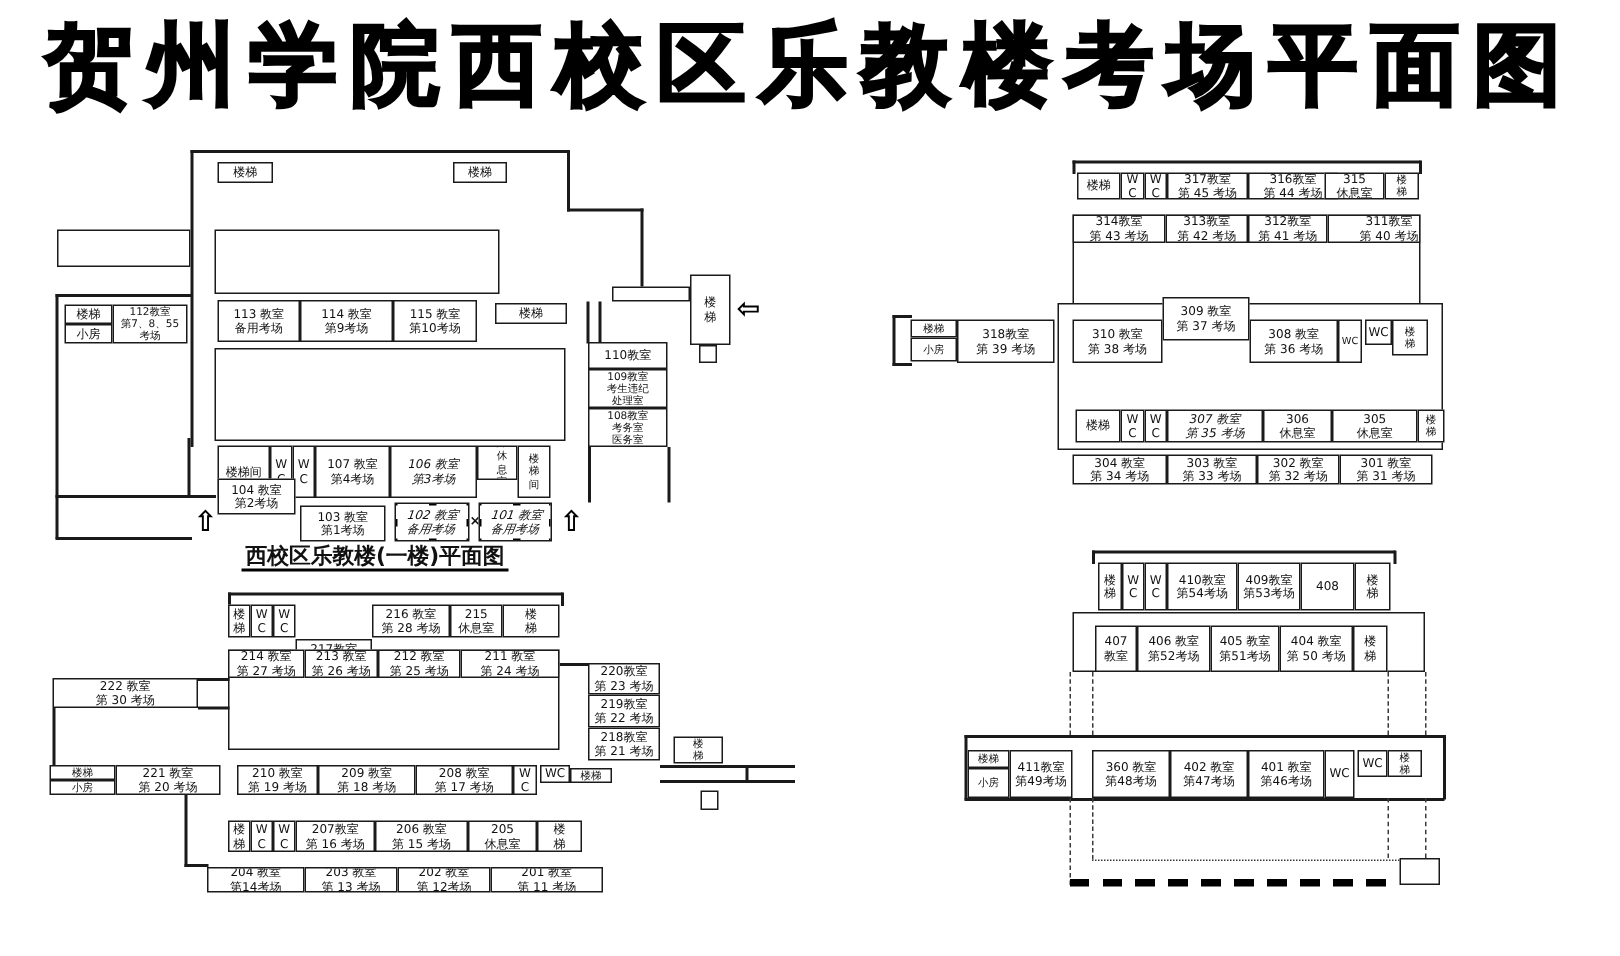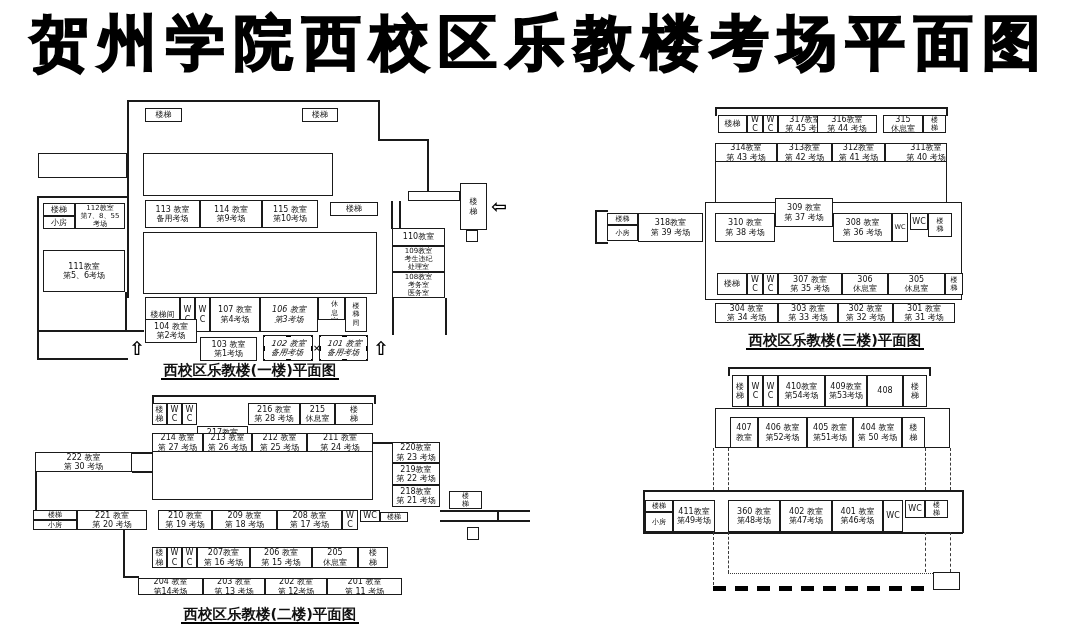--- a/index.html
+++ b/index.html
@@ -61,22 +61,20 @@
     <div class="ln v" style="left:415px;top:206px;height:37px;"></div>
 
     <div class="rm" style="left:115px;top:16px;width:37px;height:14px;"><span class="txt">楼梯</span></div>
     <div class="rm" style="left:272px;top:16px;width:36px;height:14px;"><span class="txt">楼梯</span></div>
 
     <div class="rm" style="left:13px;top:111px;width:32px;height:13px;"><span class="txt">楼梯</span></div>
     <div class="rm" style="left:13px;top:124px;width:32px;height:13px;"><span class="txt">小房</span></div>
     <div class="rm f7" style="left:45px;top:111px;width:50px;height:26px;">112教室
 第7、8、55
 考场</div>
-    <div class="rm" style="left:13px;top:158px;width:82px;height:42px;">111教室
-第5、6考场</div>
 
     <div class="rm" style="left:115px;top:108px;width:55px;height:28px;">113 教室
 备用考场</div>
     <div class="rm" style="left:170px;top:108px;width:62px;height:28px;">114 教室
 第9考场</div>
     <div class="rm" style="left:232px;top:108px;width:56px;height:28px;">115 教室
 第10考场</div>
     <div class="rm" style="left:300px;top:110px;width:48px;height:14px;"><span class="txt">楼梯</span></div>
 
     <div class="rm" style="left:430px;top:91px;width:27px;height:47px;"><span class="txt">楼
@@ -213,41 +211,40 @@
 
     <div class="rm" style="left:108px;top:185px;width:65px;height:17px;">204 教室
 第14考场</div>
     <div class="rm" style="left:173px;top:185px;width:62px;height:17px;">203 教室
 第 13 考场</div>
     <div class="rm" style="left:235px;top:185px;width:62px;height:17px;">202 教室
 第 12考场</div>
     <div class="rm" style="left:297px;top:185px;width:75px;height:17px;">201 教室
 第 11 考场</div>
 
-    <div class="cap" style="left:105px;top:212px;width:270px;"><span>西校区乐教楼(二楼)平面图</span></div>
   </div>
 
   <div class="floor" style="left:595px;top:100px;width:485px;height:255px;">
     <div class="ln h" style="left:120px;top:7px;width:232px;"></div>
     <div class="ln v" style="left:120px;top:7px;height:9px;"></div>
     <div class="ln v" style="left:351px;top:7px;height:9px;"></div>
     <div class="orect" style="left:120px;top:43px;width:232px;height:70px;"></div>
     <div class="orect" style="left:110px;top:102px;width:257px;height:98px;"></div>
     <div class="ln v" style="left:0px;top:110px;height:34px;"></div>
     <div class="ln h" style="left:0px;top:110px;width:13px;"></div>
     <div class="ln h" style="left:0px;top:142px;width:13px;"></div>
 
     <div class="rm" style="left:123px;top:15px;width:29px;height:18px;"><span class="txt">楼梯</span></div>
     <div class="rm" style="left:152px;top:15px;width:16px;height:18px;"><span class="txt">W
 C</span></div>
     <div class="rm" style="left:168px;top:15px;width:15px;height:18px;"><span class="txt">W
 C</span></div>
     <div class="rm" style="left:183px;top:15px;width:54px;height:18px;">317教室
 第 45 考场</div>
-    <div class="rm" style="left:222px;top:15px;width:60px;height:18px;">316教室
+    <div class="rm" style="left:237px;top:15px;width:60px;height:18px;">316教室
 第 44 考场</div>
     <div class="rm" style="left:288px;top:15px;width:40px;height:18px;">315
 休息室</div>
     <div class="rm f7" style="left:328px;top:15px;width:23px;height:18px;"><span class="txt">楼
 梯</span></div>
 
     <div class="rm" style="left:120px;top:43px;width:62px;height:19px;">314教室
 第 43 考场</div>
     <div class="rm" style="left:182px;top:43px;width:55px;height:19px;">313教室
 第 42 考场</div>
@@ -270,39 +267,38 @@
     <div class="rm f65" style="left:297px;top:113px;width:16px;height:29px;"><span class="txt">WC</span></div>
     <div class="rm" style="left:315px;top:113px;width:18px;height:17px;"><span class="txt">WC</span></div>
     <div class="rm f7" style="left:333px;top:113px;width:24px;height:24px;"><span class="txt">楼
 梯</span></div>
 
     <div class="rm" style="left:122px;top:173px;width:30px;height:22px;"><span class="txt">楼梯</span></div>
     <div class="rm" style="left:152px;top:173px;width:16px;height:22px;"><span class="txt">W
 C</span></div>
     <div class="rm" style="left:168px;top:173px;width:15px;height:22px;"><span class="txt">W
 C</span></div>
-    <div class="rm" style="left:183px;top:173px;width:64px;height:22px;">307 教室
+    <div class="rm" style="left:183px;top:173px;width:64px;height:22px;font-style:italic;">307 教室
 第 35 考场</div>
     <div class="rm" style="left:247px;top:173px;width:46px;height:22px;">306
 休息室</div>
     <div class="rm" style="left:293px;top:173px;width:57px;height:22px;">305
 休息室</div>
     <div class="rm f7" style="left:350px;top:173px;width:18px;height:22px;"><span class="txt">楼
 梯</span></div>
 
     <div class="rm" style="left:120px;top:203px;width:63px;height:20px;">304 教室
 第 34 考场</div>
     <div class="rm" style="left:183px;top:203px;width:60px;height:20px;">303 教室
 第 33 考场</div>
     <div class="rm" style="left:243px;top:203px;width:55px;height:20px;">302 教室
 第 32 考场</div>
     <div class="rm" style="left:298px;top:203px;width:62px;height:20px;">301 教室
 第 31 考场</div>
 
-    <div class="cap" style="left:105px;top:231px;width:270px;"><span>西校区乐教楼(三楼)平面图</span></div>
   </div>
 
   <div class="floor" style="left:640px;top:365px;width:440px;height:270px;">
     <div class="ln h" style="left:88px;top:2px;width:202px;"></div>
     <div class="ln v" style="left:88px;top:2px;height:9px;"></div>
     <div class="ln v" style="left:289px;top:2px;height:9px;"></div>
     <div class="orect" style="left:75px;top:43px;width:235px;height:40px;"></div>
     <div class="dshv" style="left:73px;top:83px;height:42px;"></div>
     <div class="dshv" style="left:88px;top:83px;height:42px;"></div>
     <div class="dshv" style="left:285px;top:83px;height:42px;"></div>

